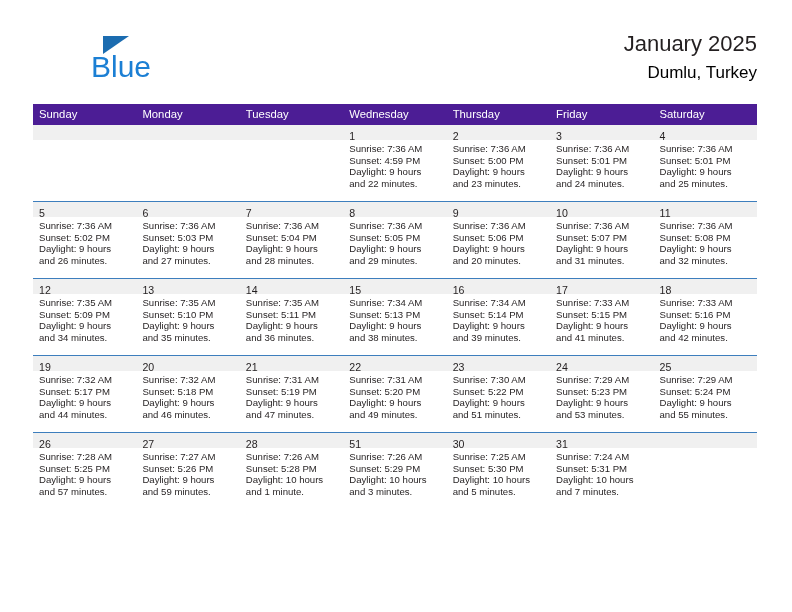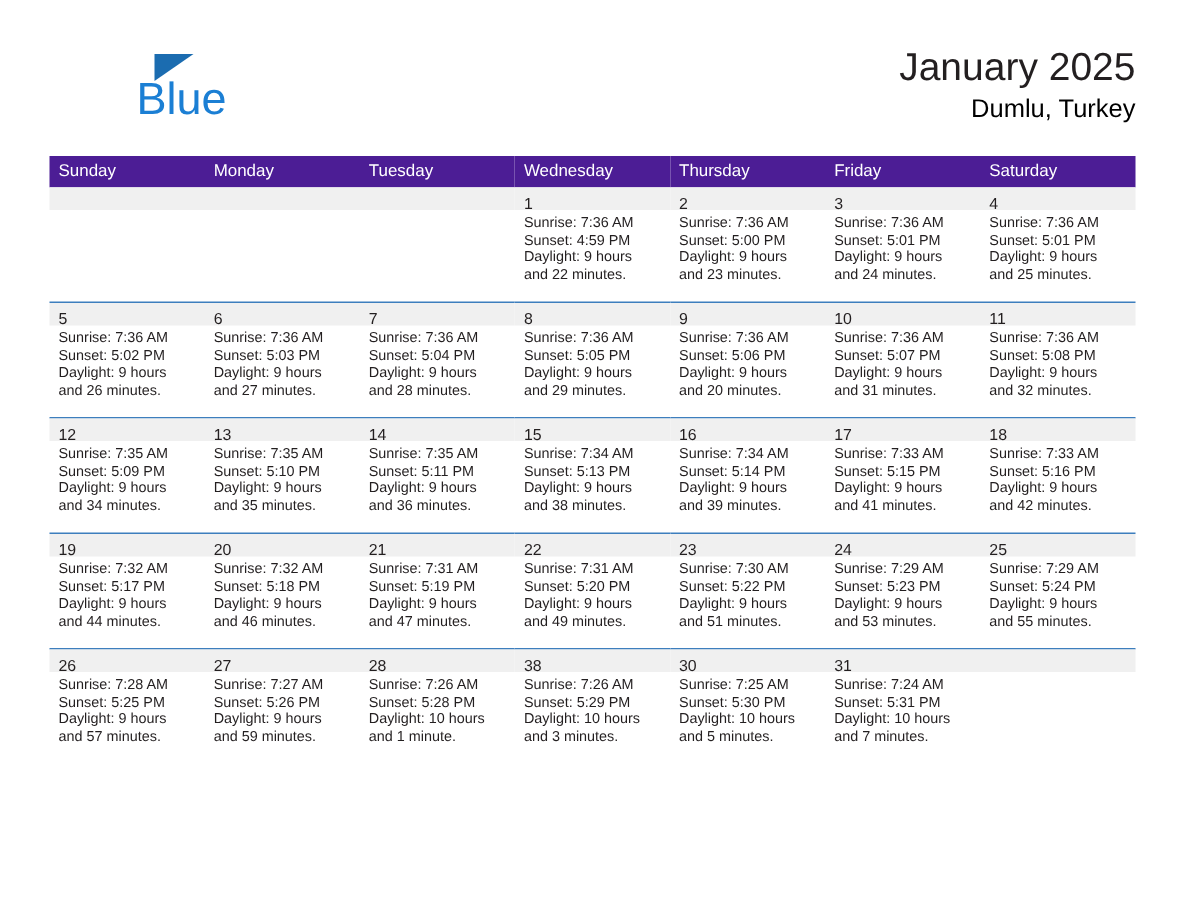--- a/index.html
+++ b/index.html
@@ -65,21 +65,21 @@
     line-height: 26px;
   }
 
   .titles {
     position: absolute;
     right: 0;
     top: 0;
     text-align: right;
   }
   .cal-title {
-    font-size: 26px;
+    font-size: 22px;
     color: #231f20;
     line-height: 32px;
     white-space: nowrap;
   }
   .cal-subtitle {
     font-size: 17px;
     color: #000000;
     line-height: 20px;
     margin-top: 3px;
     white-space: nowrap;
@@ -513,21 +513,21 @@
               <div class="events">
                 <div class="evt-line">Sunrise: 7:26 AM</div>
                 <div class="evt-line">Sunset: 5:28 PM</div>
                 <div class="evt-line">Daylight: 10 hours</div>
                 <div class="evt-line">and 1 minute.</div>
               </div>
             </div>
           </td>
           <td>
             <div class="cell-inner">
-              <div class="daynum-band"><span class="daynum">38</span></div>
+              <div class="daynum-band"><span class="daynum">51</span></div>
               <div class="events">
                 <div class="evt-line">Sunrise: 7:26 AM</div>
                 <div class="evt-line">Sunset: 5:29 PM</div>
                 <div class="evt-line">Daylight: 10 hours</div>
                 <div class="evt-line">and 3 minutes.</div>
               </div>
             </div>
           </td>
           <td>
             <div class="cell-inner">

